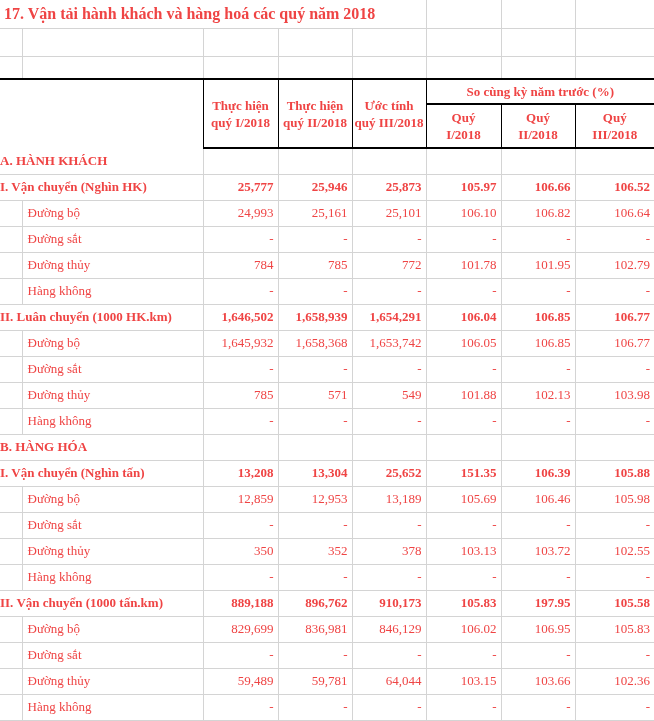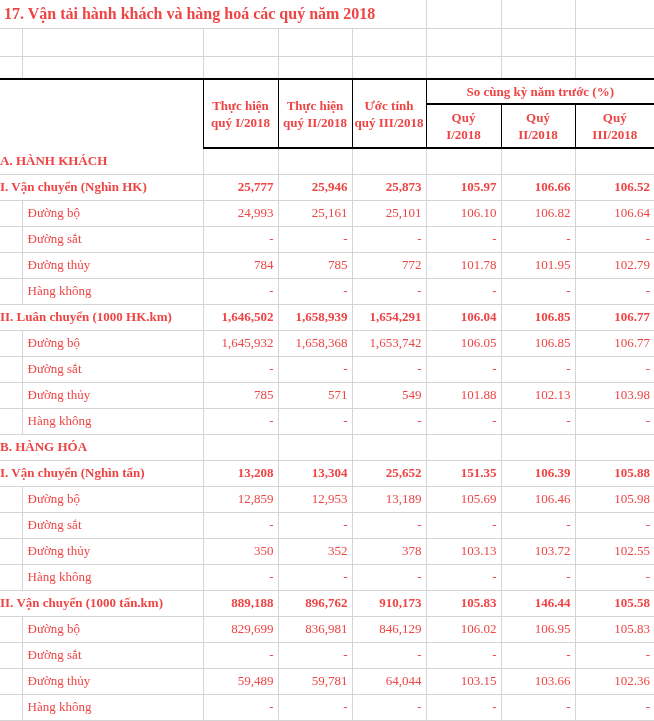--- a/index.html
+++ b/index.html
@@ -260,21 +260,21 @@
           <td class="val g">-</td>
           <td class="val g">-</td>
           <td class="val g">-</td>
         </tr>
         <tr>
           <td colspan="2" class="lbl g">II. Vận chuyển (1000 tấn.km)</td>
           <td class="val g b">889,188</td>
           <td class="val g b">896,762</td>
           <td class="val g b">910,173</td>
           <td class="val g b">105.83</td>
-          <td class="val g b">146.44</td>
+          <td class="val g b">197.95</td>
           <td class="val g b">105.58</td>
         </tr>
         <tr>
           <td class="g"></td>
           <td class="lbl-d g">Đường bộ</td>
           <td class="val g">829,699</td>
           <td class="val g">836,981</td>
           <td class="val g">846,129</td>
           <td class="val g">106.02</td>
           <td class="val g">106.95</td>

